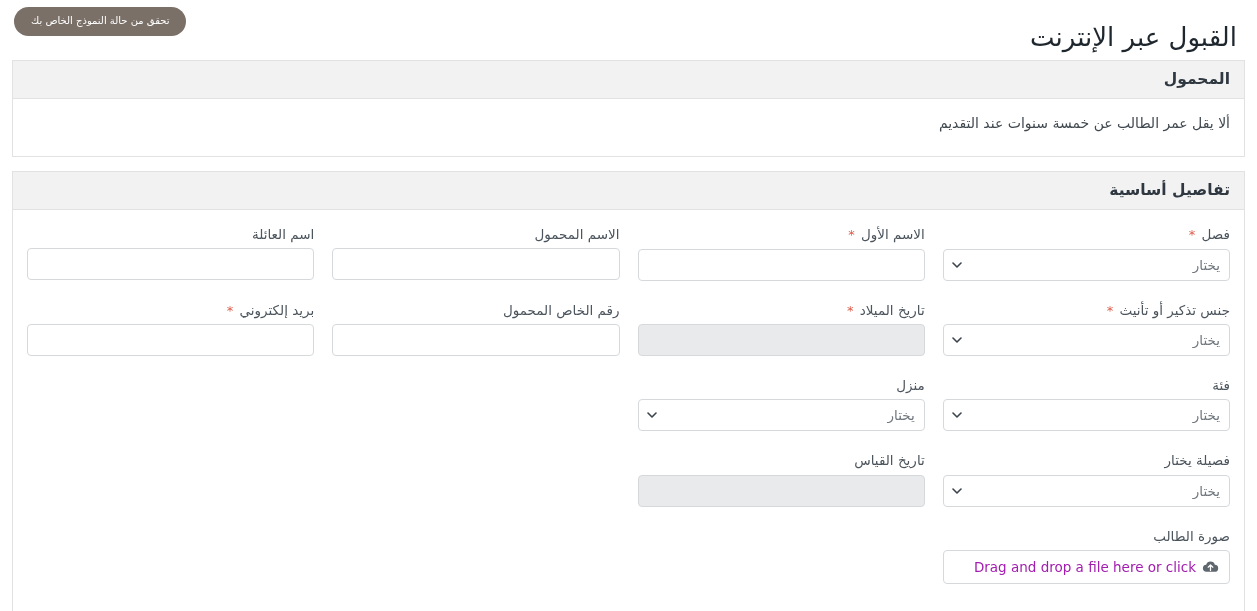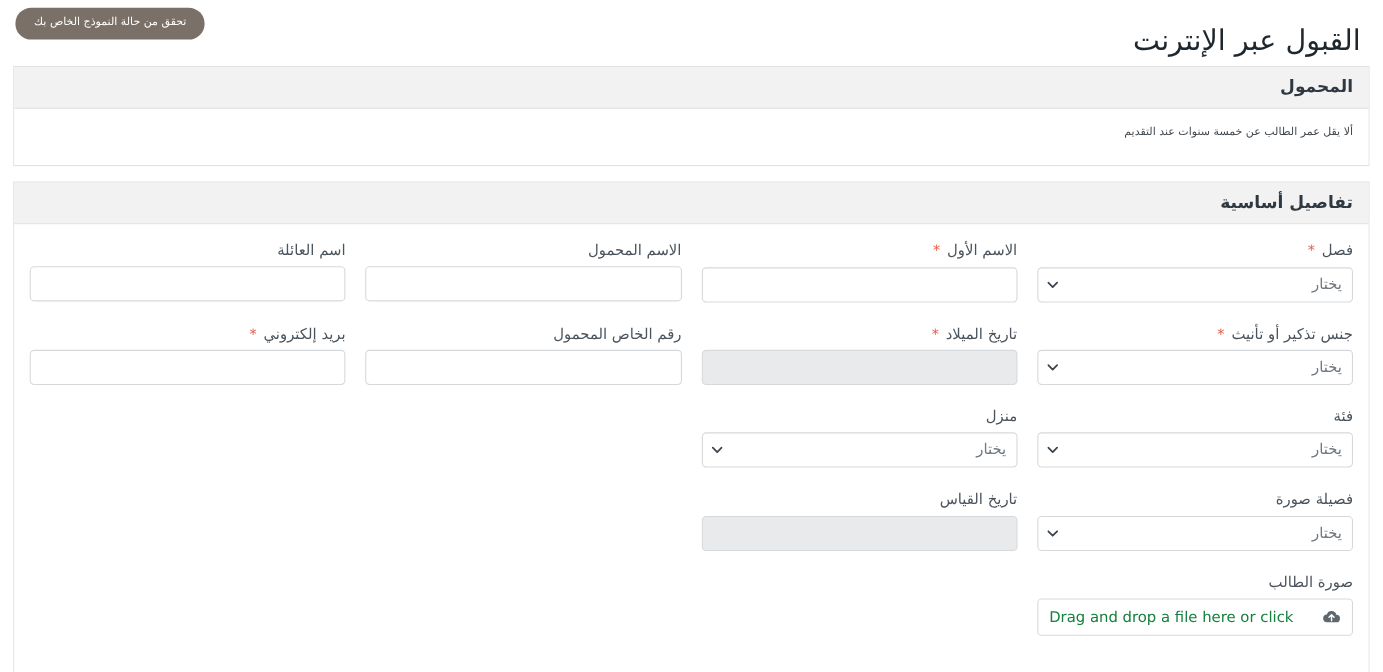--- a/index.html
+++ b/index.html
@@ -64,21 +64,21 @@
     font-size: 15.5px;
     font-weight: 700;
     color: #2f3841;
   }
   .panel-body {
     padding: 14px 14px 16px 14px;
     background: #ffffff;
   }
   .instructions-body {
     padding: 14px 14px 22px 14px;
-    font-size: 10px;
+    font-size: 14px;
     color: #40484f;
     line-height: 1.5;
   }
 
   
   .form-grid {
     display: flex;
     flex-wrap: wrap;
     margin: 0 -9px;
   }
@@ -164,23 +164,23 @@
   .filedrop .cloud-icon {
     flex: 0 0 auto;
     width: 17px;
     height: 15px;
     color: #5f676e;
     order: 2;
   }
   .filedrop .drop-text {
     order: 1;
     flex: 1 1 auto;
-    text-align: left;
+    text-align: right;
     font-size: 13.5px;
-    color: #15803d;
+    color: #a21caf;
     white-space: nowrap;
     direction: ltr;
   }
 </style>
 </head>
 <body>
 
 <div class="topbar">
   <button class="status-btn">تحقق من حالة النموذج الخاص بك</button>
   <h1 class="page-title">القبول عبر الإنترنت</h1>
@@ -229,21 +229,21 @@
           <label class="field-label">منزل</label>
           <div class="select-wrap"><select><option selected="">يختار</option></select><span class="chev">
               <svg viewBox="0 0 10 10" width="10" height="10" aria-hidden="true">
                 <path d="M1 3 L5 7 L9 3" fill="none" stroke="currentColor" stroke-width="1.6" stroke-linecap="round" stroke-linejoin="round"></path>
               </svg>
             </span></div>
         </div>
         <div class="field empty"></div>
         <div class="field empty"></div>
         <div class="field">
-          <label class="field-label">فصيلة صورة</label>
+          <label class="field-label">فصيلة يختار</label>
           <div class="select-wrap"><select><option selected="">يختار</option></select><span class="chev">
               <svg viewBox="0 0 10 10" width="10" height="10" aria-hidden="true">
                 <path d="M1 3 L5 7 L9 3" fill="none" stroke="currentColor" stroke-width="1.6" stroke-linecap="round" stroke-linejoin="round"></path>
               </svg>
             </span></div>
         </div>
         <div class="field"><label class="field-label">تاريخ القياس</label><input class="control disabled" type="text" value="" readonly="" style=""></div>
         <div class="field empty"></div>
         <div class="field empty"></div>
         <div class="field">

